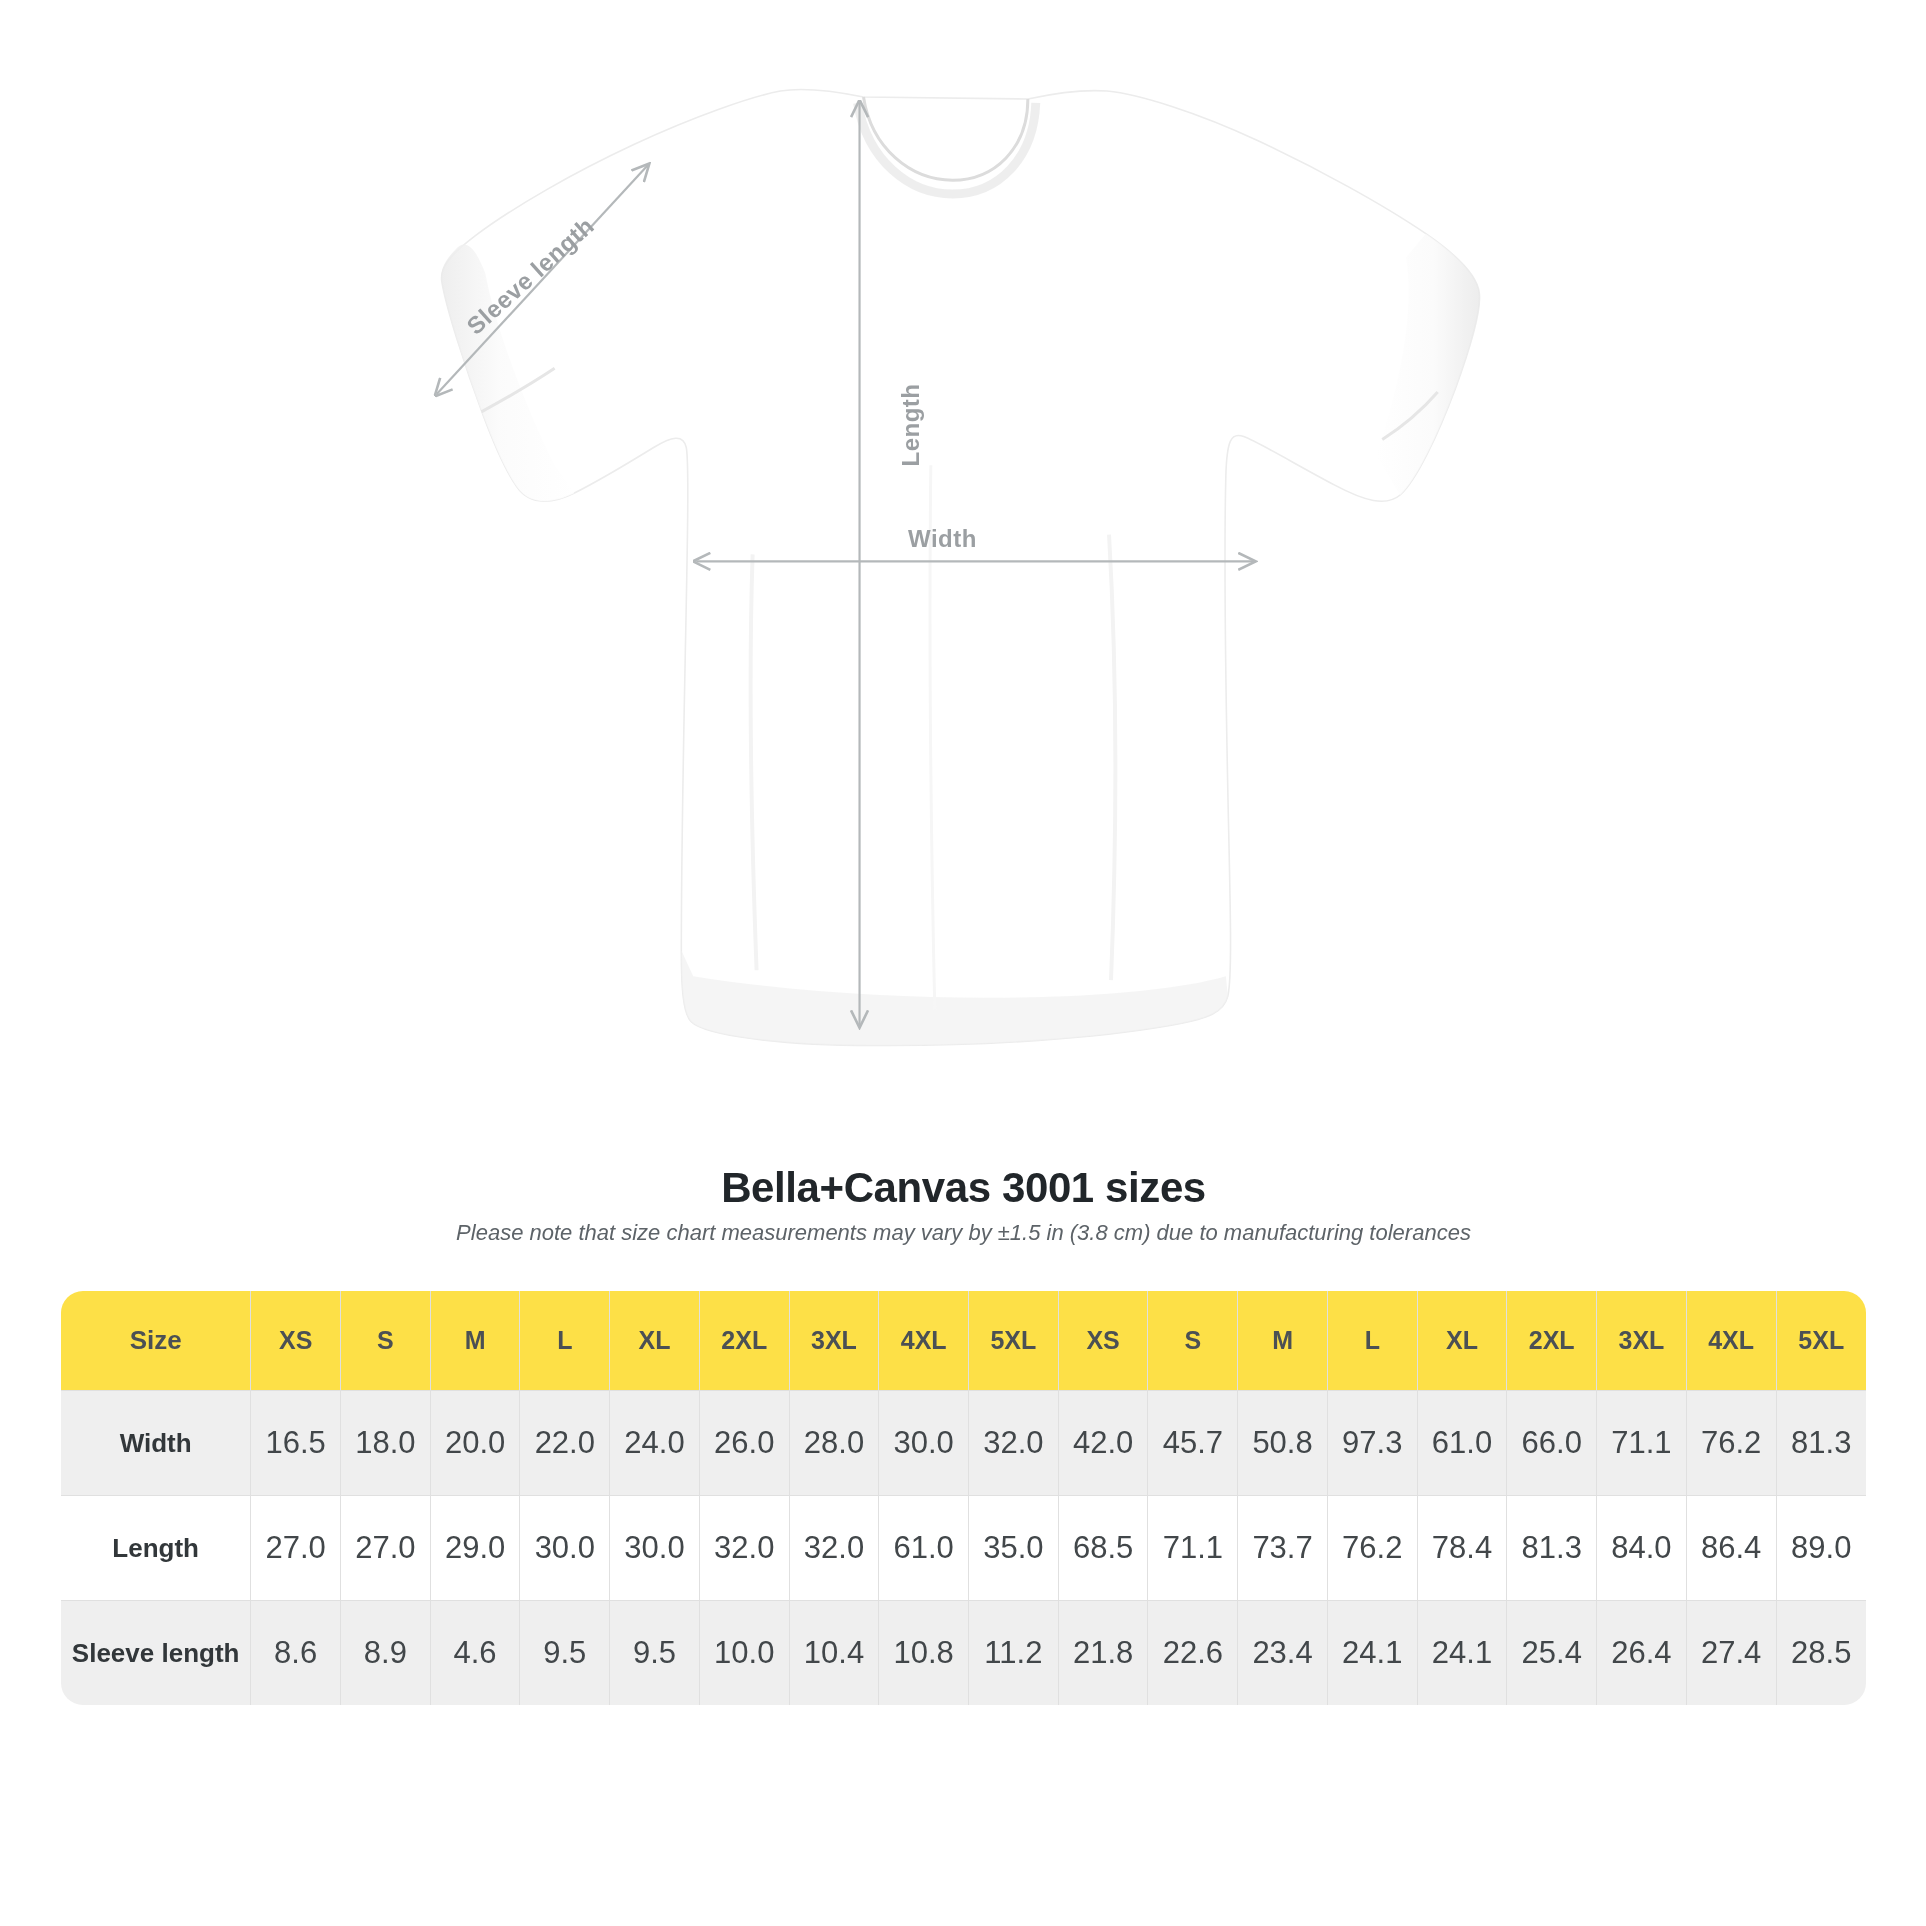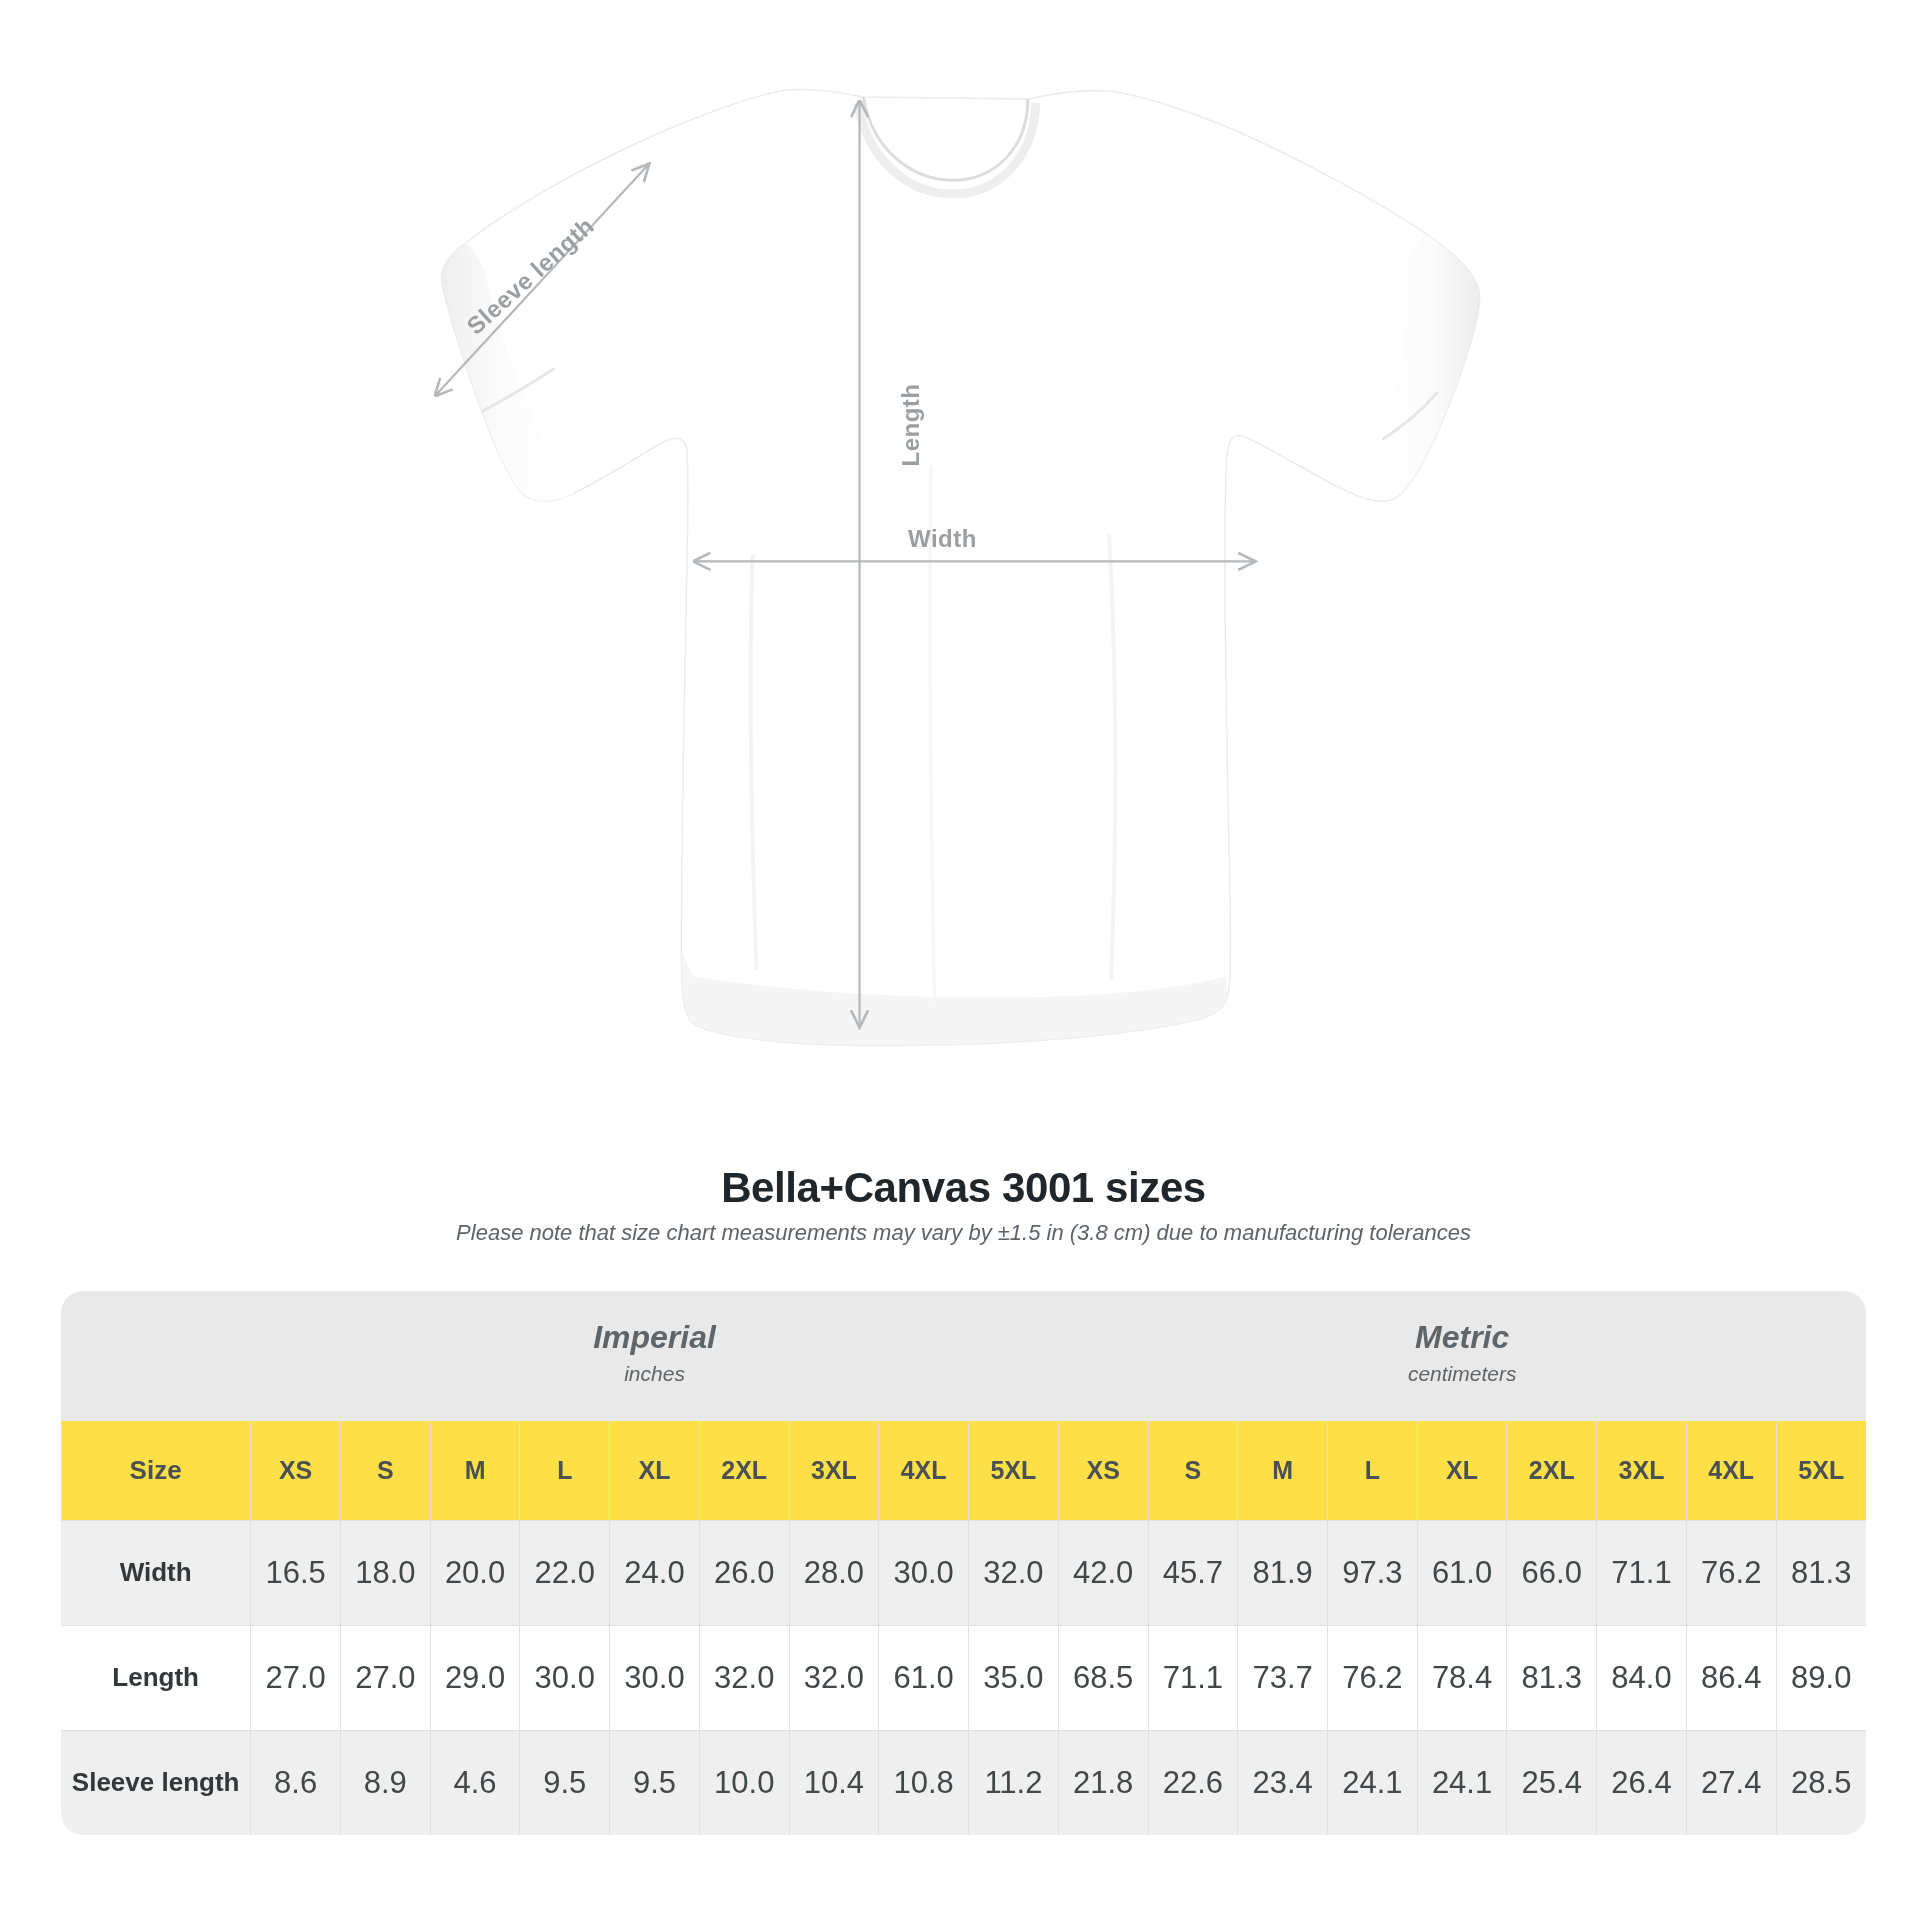--- a/index.html
+++ b/index.html
@@ -246,31 +246,20 @@
           <col class="col-data">
           <col class="col-data">
           <col class="col-data">
           <col class="col-data">
         <col class="col-data">
           <col class="col-data">
           <col class="col-data">
           <col class="col-data">
       </colgroup>
       <tbody>
-        <tr class="unitrow">
-          <td></td>
-          <td colspan="9">
-            <div class="unit-name">Imperial</div>
-            <div class="unit-sub">inches</div>
-          </td>
-          <td colspan="9">
-            <div class="unit-name">Metric</div>
-            <div class="unit-sub">centimeters</div>
-          </td>
-        </tr>
 
         <tr class="header-row">
           <td class="rowlabel">Size</td>
           <td class="vline">XS</td>
           <td class="vline">S</td>
           <td class="vline">M</td>
           <td class="vline">L</td>
           <td class="vline">XL</td>
           <td class="vline">2XL</td>
           <td class="vline">3XL</td>
@@ -293,21 +282,21 @@
           <td class="vline hline">18.0</td>
           <td class="vline hline">20.0</td>
           <td class="vline hline">22.0</td>
           <td class="vline hline">24.0</td>
           <td class="vline hline">26.0</td>
           <td class="vline hline">28.0</td>
           <td class="vline hline">30.0</td>
           <td class="vline hline">32.0</td>
           <td class="vline hline">42.0</td>
           <td class="vline hline">45.7</td>
-          <td class="vline hline">81.9</td>
+          <td class="vline hline">50.8</td>
           <td class="vline hline">97.3</td>
           <td class="vline hline">61.0</td>
           <td class="vline hline">66.0</td>
           <td class="vline hline">71.1</td>
           <td class="vline hline">76.2</td>
           <td class="vline hline">81.3</td>
         </tr>
 
         <tr class="body-row">
           <td class="rowlabel hline">Length</td>

